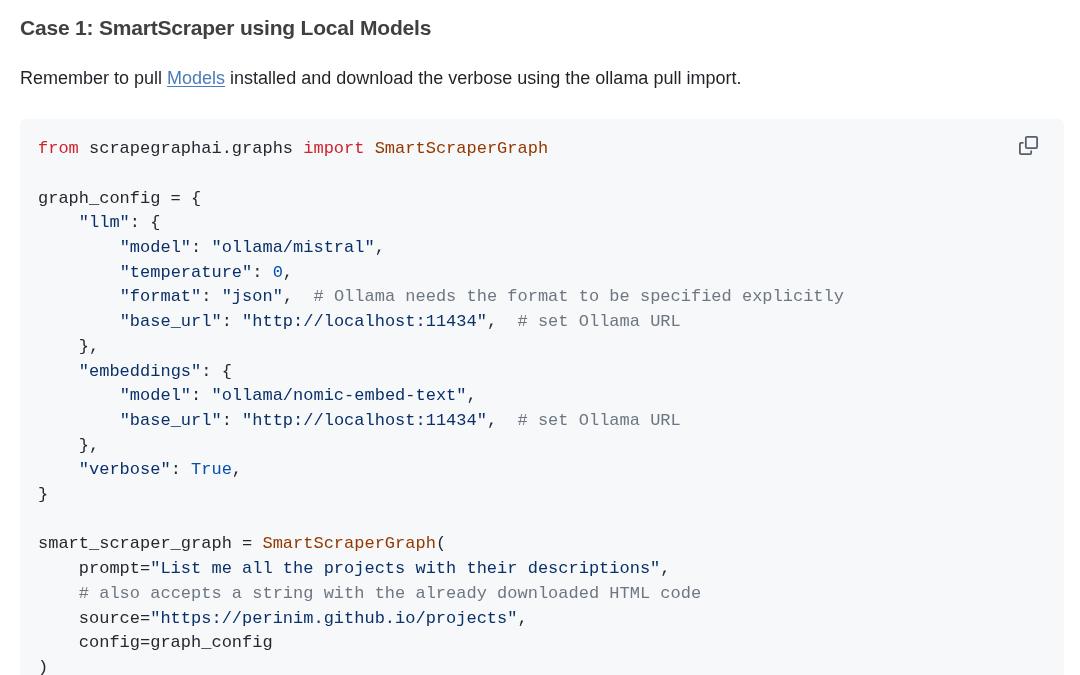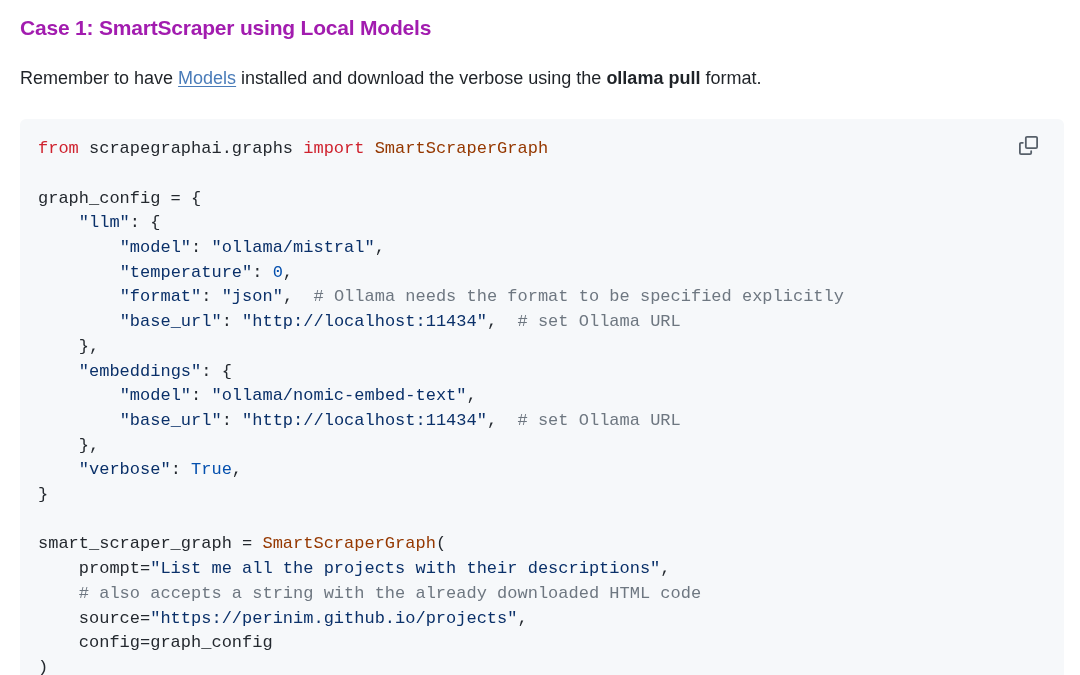--- a/index.html
+++ b/index.html
@@ -9,37 +9,37 @@
     overflow: hidden;
     background: #ffffff;
     font-family: "Liberation Sans", sans-serif;
   }
   .page {
     padding: 16px 16px 0 20px;
   }
   .heading {
     font-size: 21px;
     font-weight: 700;
-    color: #a21caf;
+    color: #404040;
     letter-spacing: -0.2px;
     margin-bottom: 26px;
   }
   .intro {
     font-size: 18px;
     color: #1f2328;
     margin-bottom: 28px;
     line-height: 1.4;
   }
   .intro a {
     color: #4a7cb9;
     text-decoration: underline;
     text-underline-offset: 2px;
     cursor: pointer;
   }
-  .intro strong { font-weight: 700; }
+  .intro strong { font-weight: 400; }
   .code-block {
     position: relative;
     background: #f6f8fa;
     border-radius: 6px;
     padding: 18px 18px 18px 18px;
     height: 600px;
   }
   .code-content {
     font-family: "Liberation Mono", "DejaVu Sans Mono", monospace;
     font-size: 17px;
@@ -62,21 +62,21 @@
     border-radius: 6px;
   }
   .copy-button svg { display: block; }
 </style>
 </head>
 <body>
 
 <div class="page">
   <h3 class="heading">Case 1: SmartScraper using Local Models</h3>
 
-  <p class="intro"><span>Remember to have </span><a>Models</a><span> installed and download the verbose using the </span><strong>ollama pull</strong><span> format.</span></p>
+  <p class="intro"><span>Remember to pull </span><a>Models</a><span> installed and download the verbose using the </span><strong>ollama pull</strong><span> import.</span></p>
 
   <div class="code-block">
     <button class="copy-button">
       <svg width="19" height="19" viewBox="0 0 16 16" fill="#57606a" aria-hidden="true">
         <path d="M0 6.75C0 5.784.784 5 1.75 5h1.5a.75.75 0 0 1 0 1.5h-1.5a.25.25 0 0 0-.25.25v7.5c0 .138.112.25.25.25h7.5a.25.25 0 0 0 .25-.25v-1.5a.75.75 0 0 1 1.5 0v1.5A1.75 1.75 0 0 1 9.25 16h-7.5A1.75 1.75 0 0 1 0 14.25Z"></path>
         <path d="M5 1.75C5 .784 5.784 0 6.75 0h7.5C15.216 0 16 .784 16 1.75v7.5A1.75 1.75 0 0 1 14.25 11h-7.5A1.75 1.75 0 0 1 5 9.25Zm1.75-.25a.25.25 0 0 0-.25.25v7.5c0 .138.112.25.25.25h7.5a.25.25 0 0 0 .25-.25v-7.5a.25.25 0 0 0-.25-.25Z"></path>
       </svg>
     </button>
     <pre class="code-content"><div><span style="color: rgb(207, 34, 46);">from</span><span style="color: rgb(36, 41, 47);"> scrapegraphai.graphs </span><span style="color: rgb(207, 34, 46);">import</span><span style="color: rgb(36, 41, 47);"> </span><span style="color: rgb(149, 56, 0);">SmartScraperGraph</span></div><div>&nbsp;</div><div><span style="color: rgb(36, 41, 47);">graph_config = {</span></div><div><span style="color: rgb(36, 41, 47);">    </span><span style="color: rgb(10, 48, 105);">"llm"</span><span style="color: rgb(36, 41, 47);">: {</span></div><div><span style="color: rgb(36, 41, 47);">        </span><span style="color: rgb(10, 48, 105);">"model"</span><span style="color: rgb(36, 41, 47);">: </span><span style="color: rgb(10, 48, 105);">"ollama/mistral"</span><span style="color: rgb(36, 41, 47);">,</span></div><div><span style="color: rgb(36, 41, 47);">        </span><span style="color: rgb(10, 48, 105);">"temperature"</span><span style="color: rgb(36, 41, 47);">: </span><span style="color: rgb(5, 80, 174);">0</span><span style="color: rgb(36, 41, 47);">,</span></div><div><span style="color: rgb(36, 41, 47);">        </span><span style="color: rgb(10, 48, 105);">"format"</span><span style="color: rgb(36, 41, 47);">: </span><span style="color: rgb(10, 48, 105);">"json"</span><span style="color: rgb(36, 41, 47);">,  </span><span style="color: rgb(110, 119, 129);"># Ollama needs the format to be specified explicitly</span></div><div><span style="color: rgb(36, 41, 47);">        </span><span style="color: rgb(10, 48, 105);">"base_url"</span><span style="color: rgb(36, 41, 47);">: </span><span style="color: rgb(10, 48, 105);">"http://localhost:11434"</span><span style="color: rgb(36, 41, 47);">,  </span><span style="color: rgb(110, 119, 129);"># set Ollama URL</span></div><div><span style="color: rgb(36, 41, 47);">    },</span></div><div><span style="color: rgb(36, 41, 47);">    </span><span style="color: rgb(10, 48, 105);">"embeddings"</span><span style="color: rgb(36, 41, 47);">: {</span></div><div><span style="color: rgb(36, 41, 47);">        </span><span style="color: rgb(10, 48, 105);">"model"</span><span style="color: rgb(36, 41, 47);">: </span><span style="color: rgb(10, 48, 105);">"ollama/nomic-embed-text"</span><span style="color: rgb(36, 41, 47);">,</span></div><div><span style="color: rgb(36, 41, 47);">        </span><span style="color: rgb(10, 48, 105);">"base_url"</span><span style="color: rgb(36, 41, 47);">: </span><span style="color: rgb(10, 48, 105);">"http://localhost:11434"</span><span style="color: rgb(36, 41, 47);">,  </span><span style="color: rgb(110, 119, 129);"># set Ollama URL</span></div><div><span style="color: rgb(36, 41, 47);">    },</span></div><div><span style="color: rgb(36, 41, 47);">    </span><span style="color: rgb(10, 48, 105);">"verbose"</span><span style="color: rgb(36, 41, 47);">: </span><span style="color: rgb(5, 80, 174);">True</span><span style="color: rgb(36, 41, 47);">,</span></div><div><span style="color: rgb(36, 41, 47);">}</span></div><div>&nbsp;</div><div><span style="color: rgb(36, 41, 47);">smart_scraper_graph = </span><span style="color: rgb(149, 56, 0);">SmartScraperGraph</span><span style="color: rgb(36, 41, 47);">(</span></div><div><span style="color: rgb(36, 41, 47);">    prompt=</span><span style="color: rgb(10, 48, 105);">"List me all the projects with their descriptions"</span><span style="color: rgb(36, 41, 47);">,</span></div><div><span style="color: rgb(36, 41, 47);">    </span><span style="color: rgb(110, 119, 129);"># also accepts a string with the already downloaded HTML code</span></div><div><span style="color: rgb(36, 41, 47);">    source=</span><span style="color: rgb(10, 48, 105);">"https://perinim.github.io/projects"</span><span style="color: rgb(36, 41, 47);">,</span></div><div><span style="color: rgb(36, 41, 47);">    config=graph_config</span></div><div><span style="color: rgb(36, 41, 47);">)</span></div></pre>
   </div>

